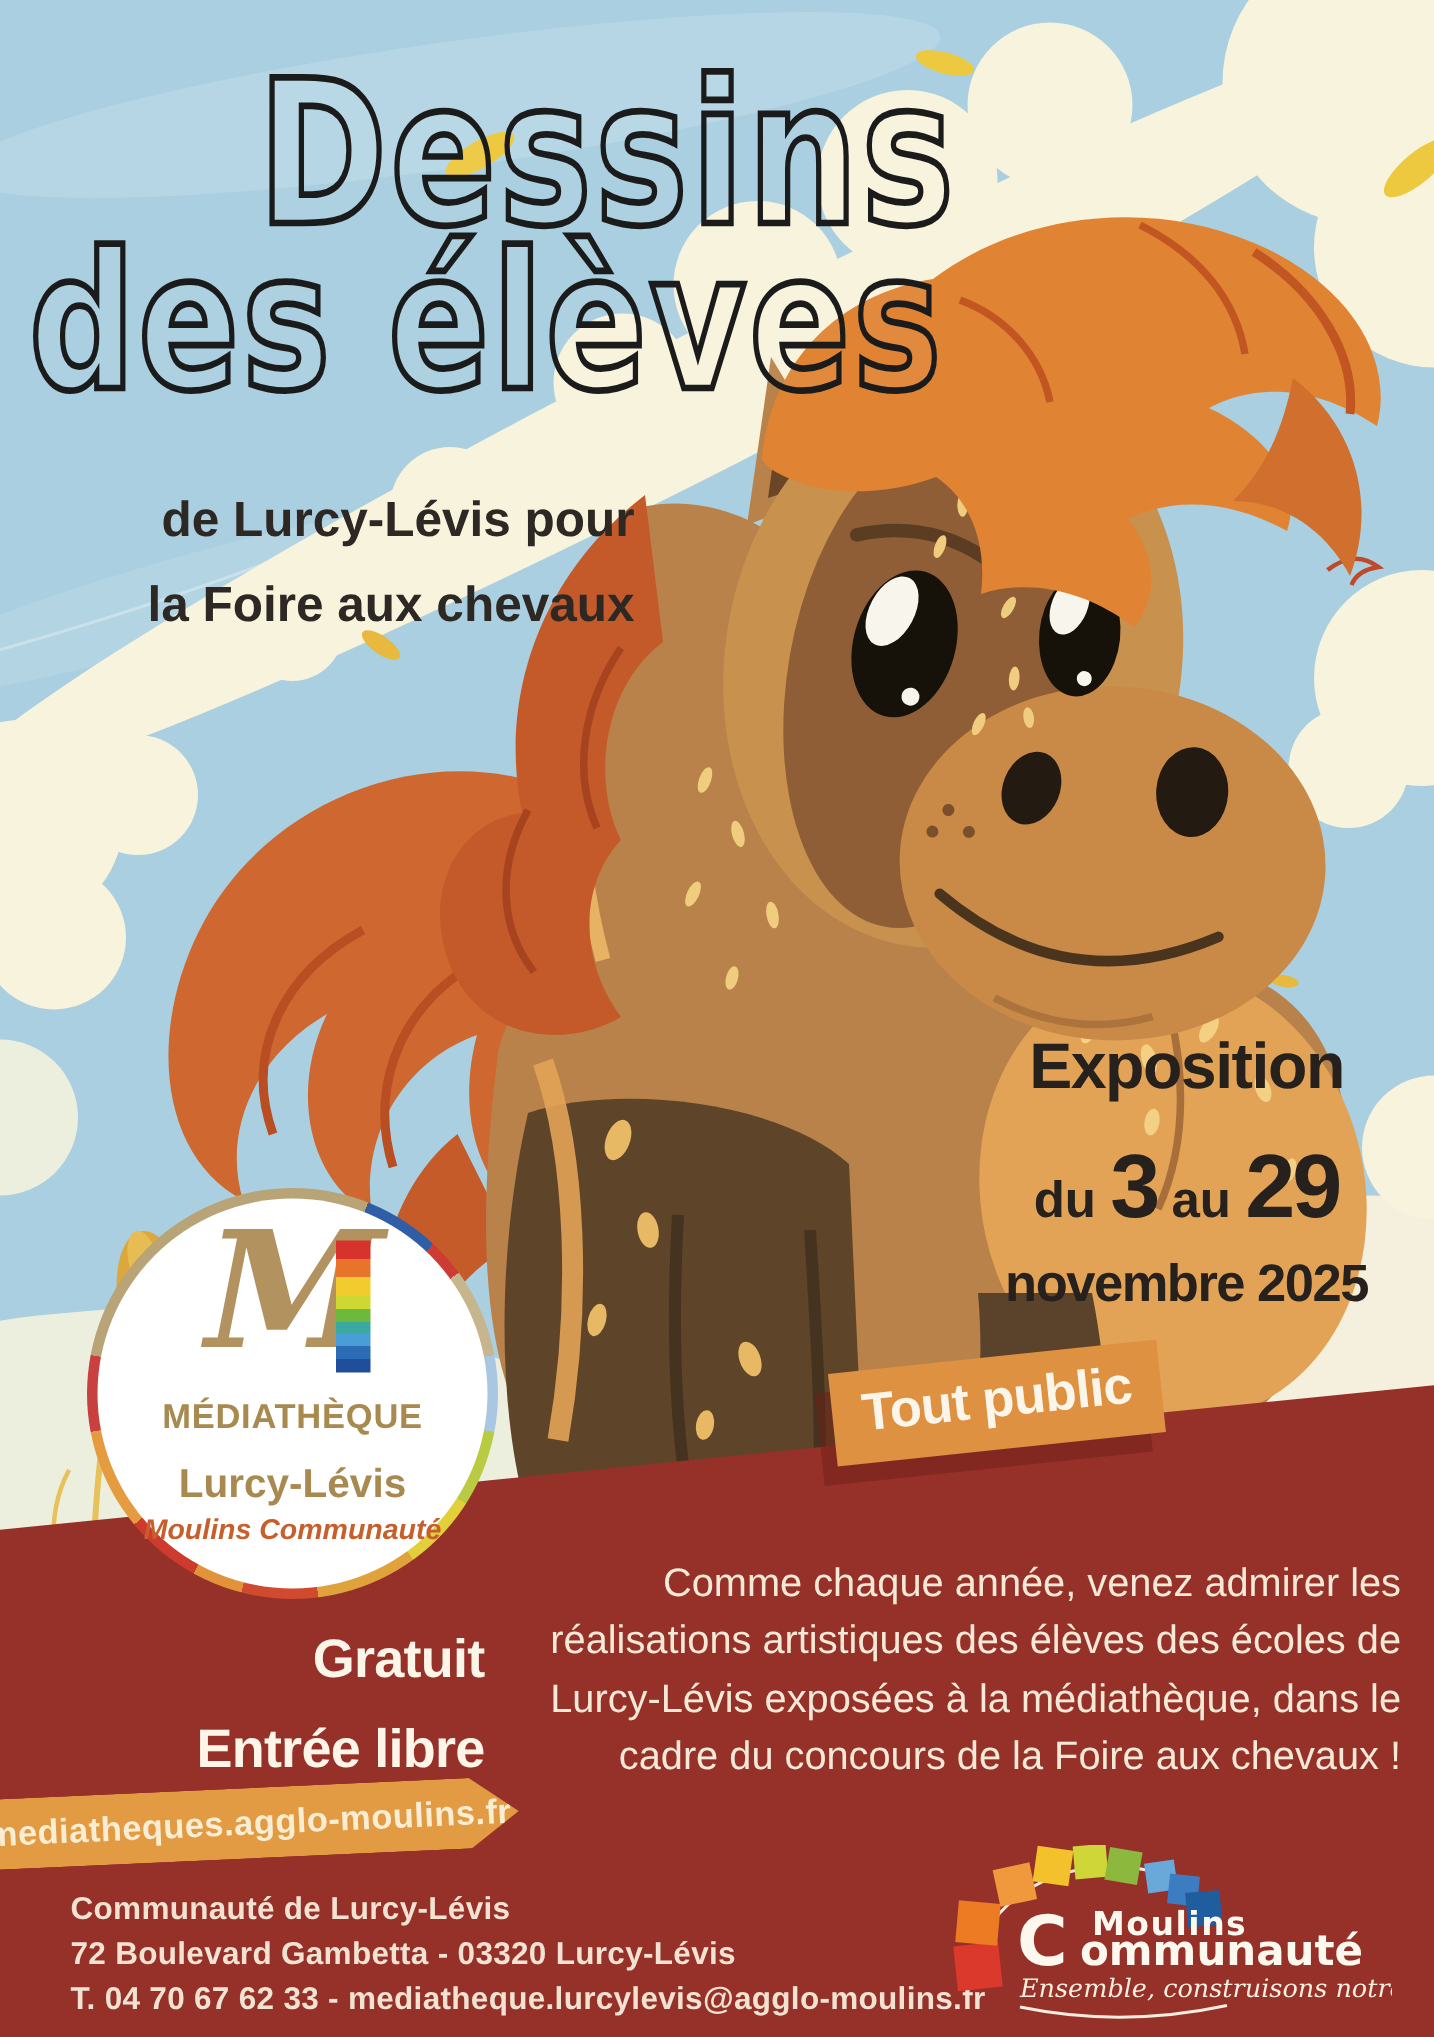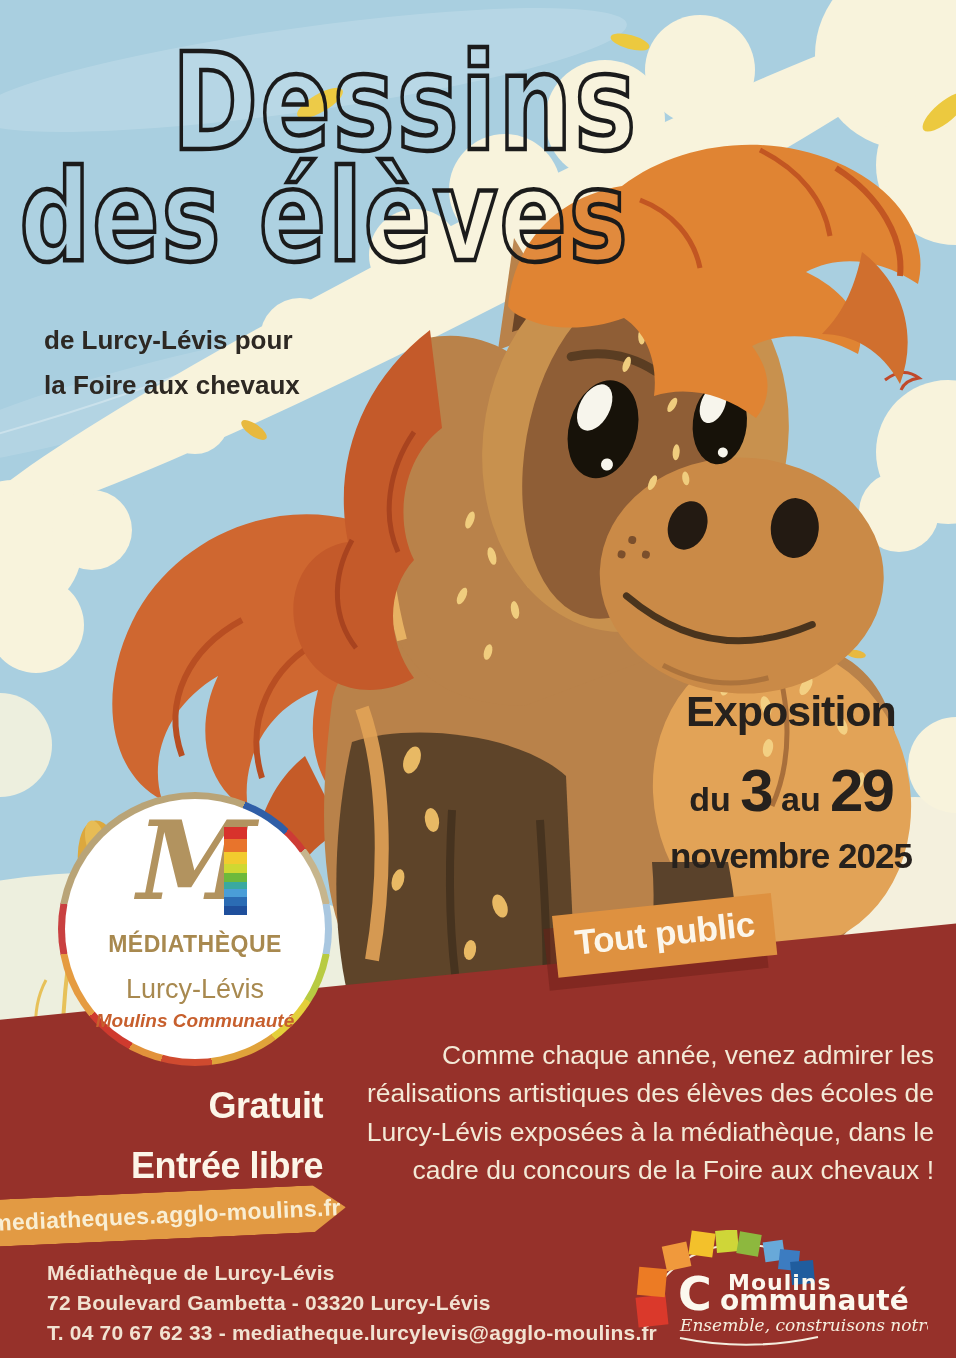--- a/index.html
+++ b/index.html
@@ -14,22 +14,22 @@
   .title{
     position:absolute;text-align:center;font-weight:700;line-height:.95;
     color:rgba(255,255,255,.05);
     -webkit-text-stroke:3.5px #1b1b1b;
     transform:scaleY(1.28);transform-origin:top center;letter-spacing:2px;
     font-family:"DejaVu Sans","Liberation Sans",sans-serif;
   }
   .t1{left:160px;top:40px;width:490px;font-size:104px;}
   .t2{left:12px;top:156px;width:625px;font-size:99px;}
   .subtitle{
-    position:absolute;left:44px;top:318px;width:400px;text-align:left;
-    font-weight:700;font-size:26px;color:#2d2823;line-height:1.72;
+    position:absolute;left:23px;top:318px;width:400px;text-align:right;
+    font-weight:700;font-size:33px;color:#2d2823;line-height:1.72;
   }
   .expo{position:absolute;left:636px;top:642px;width:310px;text-align:center;color:#26211d;font-weight:700;}
   .expo-title{font-size:43px;letter-spacing:-1px;margin-top:45px;}
   .expo-dates{font-size:34px;margin-top:20px;}
   .expo-dates .big{font-size:60px;letter-spacing:-2px;}
   .expo-month{font-size:35px;margin-top:11px;letter-spacing:-1px;}
   .band{
     position:absolute;left:0;top:0;width:956px;height:1358px;
     background:#96312a;
     clip-path:polygon(0 75.1%,100% 68%,100% 100%,0 100%);
@@ -80,21 +80,21 @@
     font-family:"DejaVu Serif","Liberation Serif",serif;font-style:italic;font-weight:700;
     font-size:108px;color:#b2935f;
   }
   .monogram-bar{
     position:absolute;right:8px;top:0;width:23px;height:88px;
     background:linear-gradient(to bottom,
       #d8322c 0 14%, #e8742c 14% 28%, #f2cb2e 28% 42%, #cfd832 42% 52%,
       #6db93c 52% 62%, #3aa9a0 62% 70%, #4a9ed8 70% 80%, #2b6cb4 80% 90%, #1f4f9c 90% 100%);
   }
   .media-line1{font-size:23px;font-weight:700;color:#a8894f;letter-spacing:.5px;}
-  .media-line2{font-size:27px;font-weight:400;color:#a8894f;margin-top:16px;}
+  .media-line2{font-size:27px;font-weight:700;color:#a8894f;margin-top:16px;}
   .media-line3{font-size:19px;font-weight:700;color:#c75f2d;margin-top:5px;font-style:italic;}
   
   .moulins{position:absolute;left:628px;top:1230px;width:300px;height:128px;}
   .ml-text{font-family:"DejaVu Sans","Liberation Sans",sans-serif;font-weight:700;fill:#fcf8ee;}
   .ml-tag{font-family:"DejaVu Serif","Liberation Serif",serif;font-style:italic;fill:#f6efdf;}
 </style>
 </head>
 <body>
 
 <div class="poster">
@@ -288,21 +288,21 @@
         <span class="monogram-m">M</span>
         <span class="monogram-bar"></span>
       </div>
       <div class="media-line1">MÉDIATHÈQUE</div>
       <div class="media-line2">Lurcy-Lévis</div>
       <div class="media-line3">Moulins Communauté</div>
     </div>
   </div>
 
   <div class="footer">
-    <div>Médiathèque de Lurcy-Lévis</div>
+    <div>Communauté de Lurcy-Lévis</div>
     <div>72 Boulevard Gambetta - 03320 Lurcy-Lévis</div>
     <div>T. 04 70 67 62 33 - mediatheque.lurcylevis@agglo-moulins.fr</div>
   </div>
 
   <svg class="moulins" viewBox="0 0 300 128" xmlns="http://www.w3.org/2000/svg">
     <path d="M 20 80 C 32 28 100 -6 170 28" stroke="#f4edde" stroke-width="2" fill="none"></path>
     <g>
       <rect x="9" y="66" width="30" height="30" transform="rotate(-6 24 81)" fill="#da392b"></rect>
       <rect x="10" y="38" width="28" height="28" transform="rotate(5 24 52)" fill="#ec7b24"></rect>
       <rect x="36" y="14" width="25" height="25" transform="rotate(-12 48 26)" fill="#f0993c"></rect>

